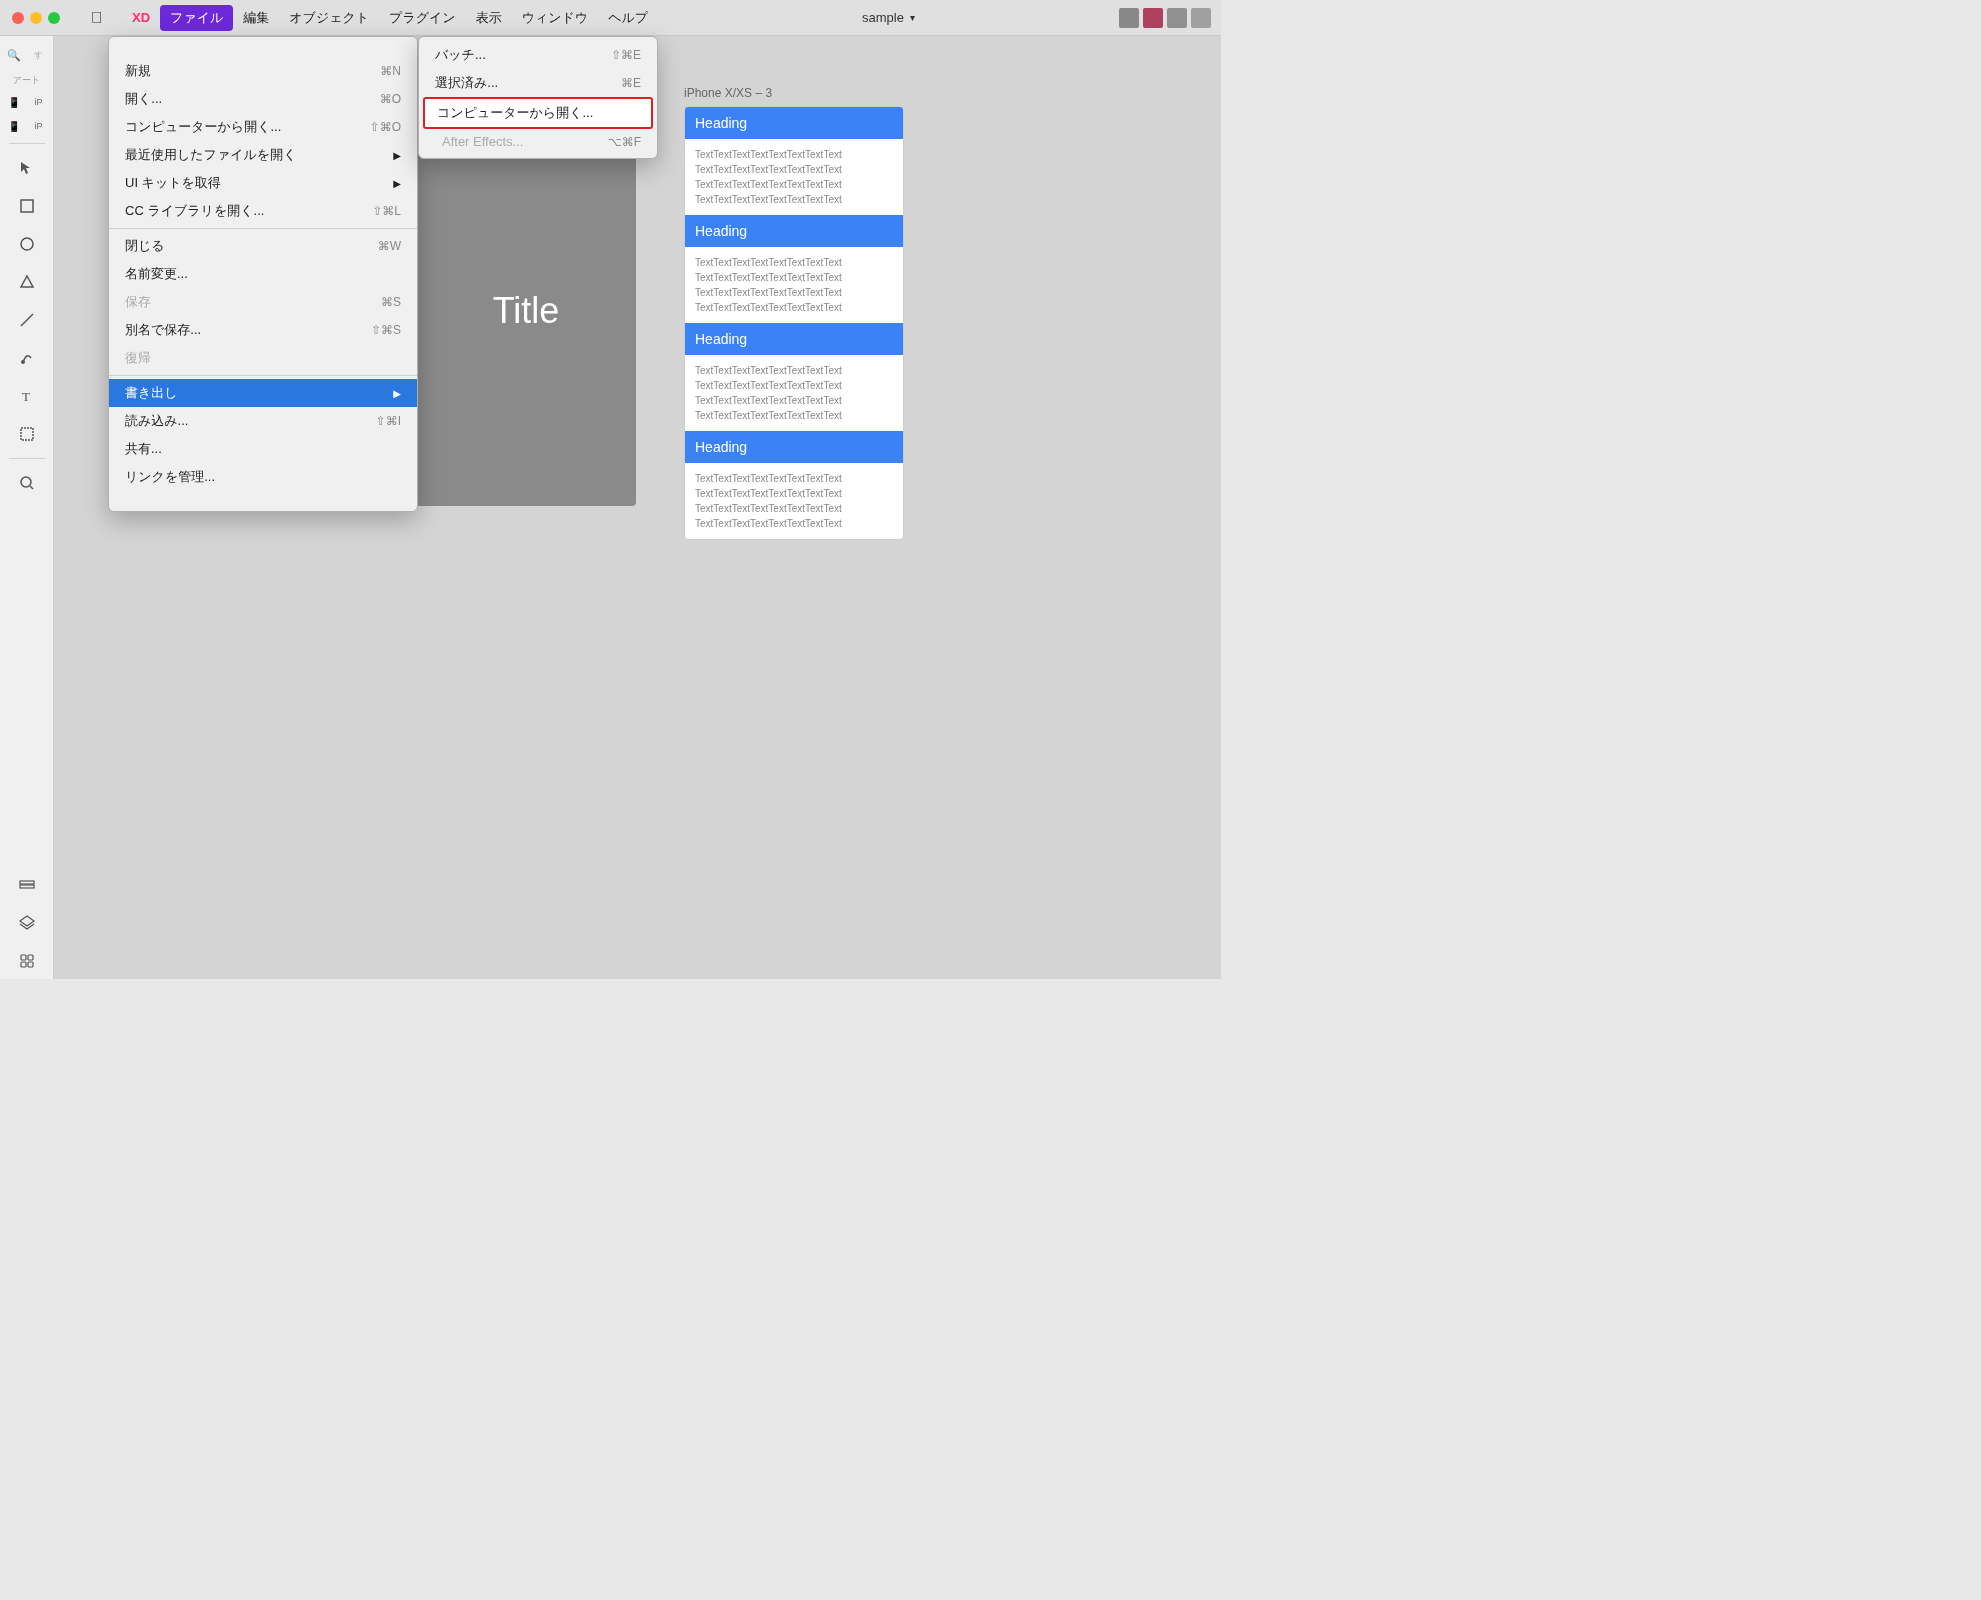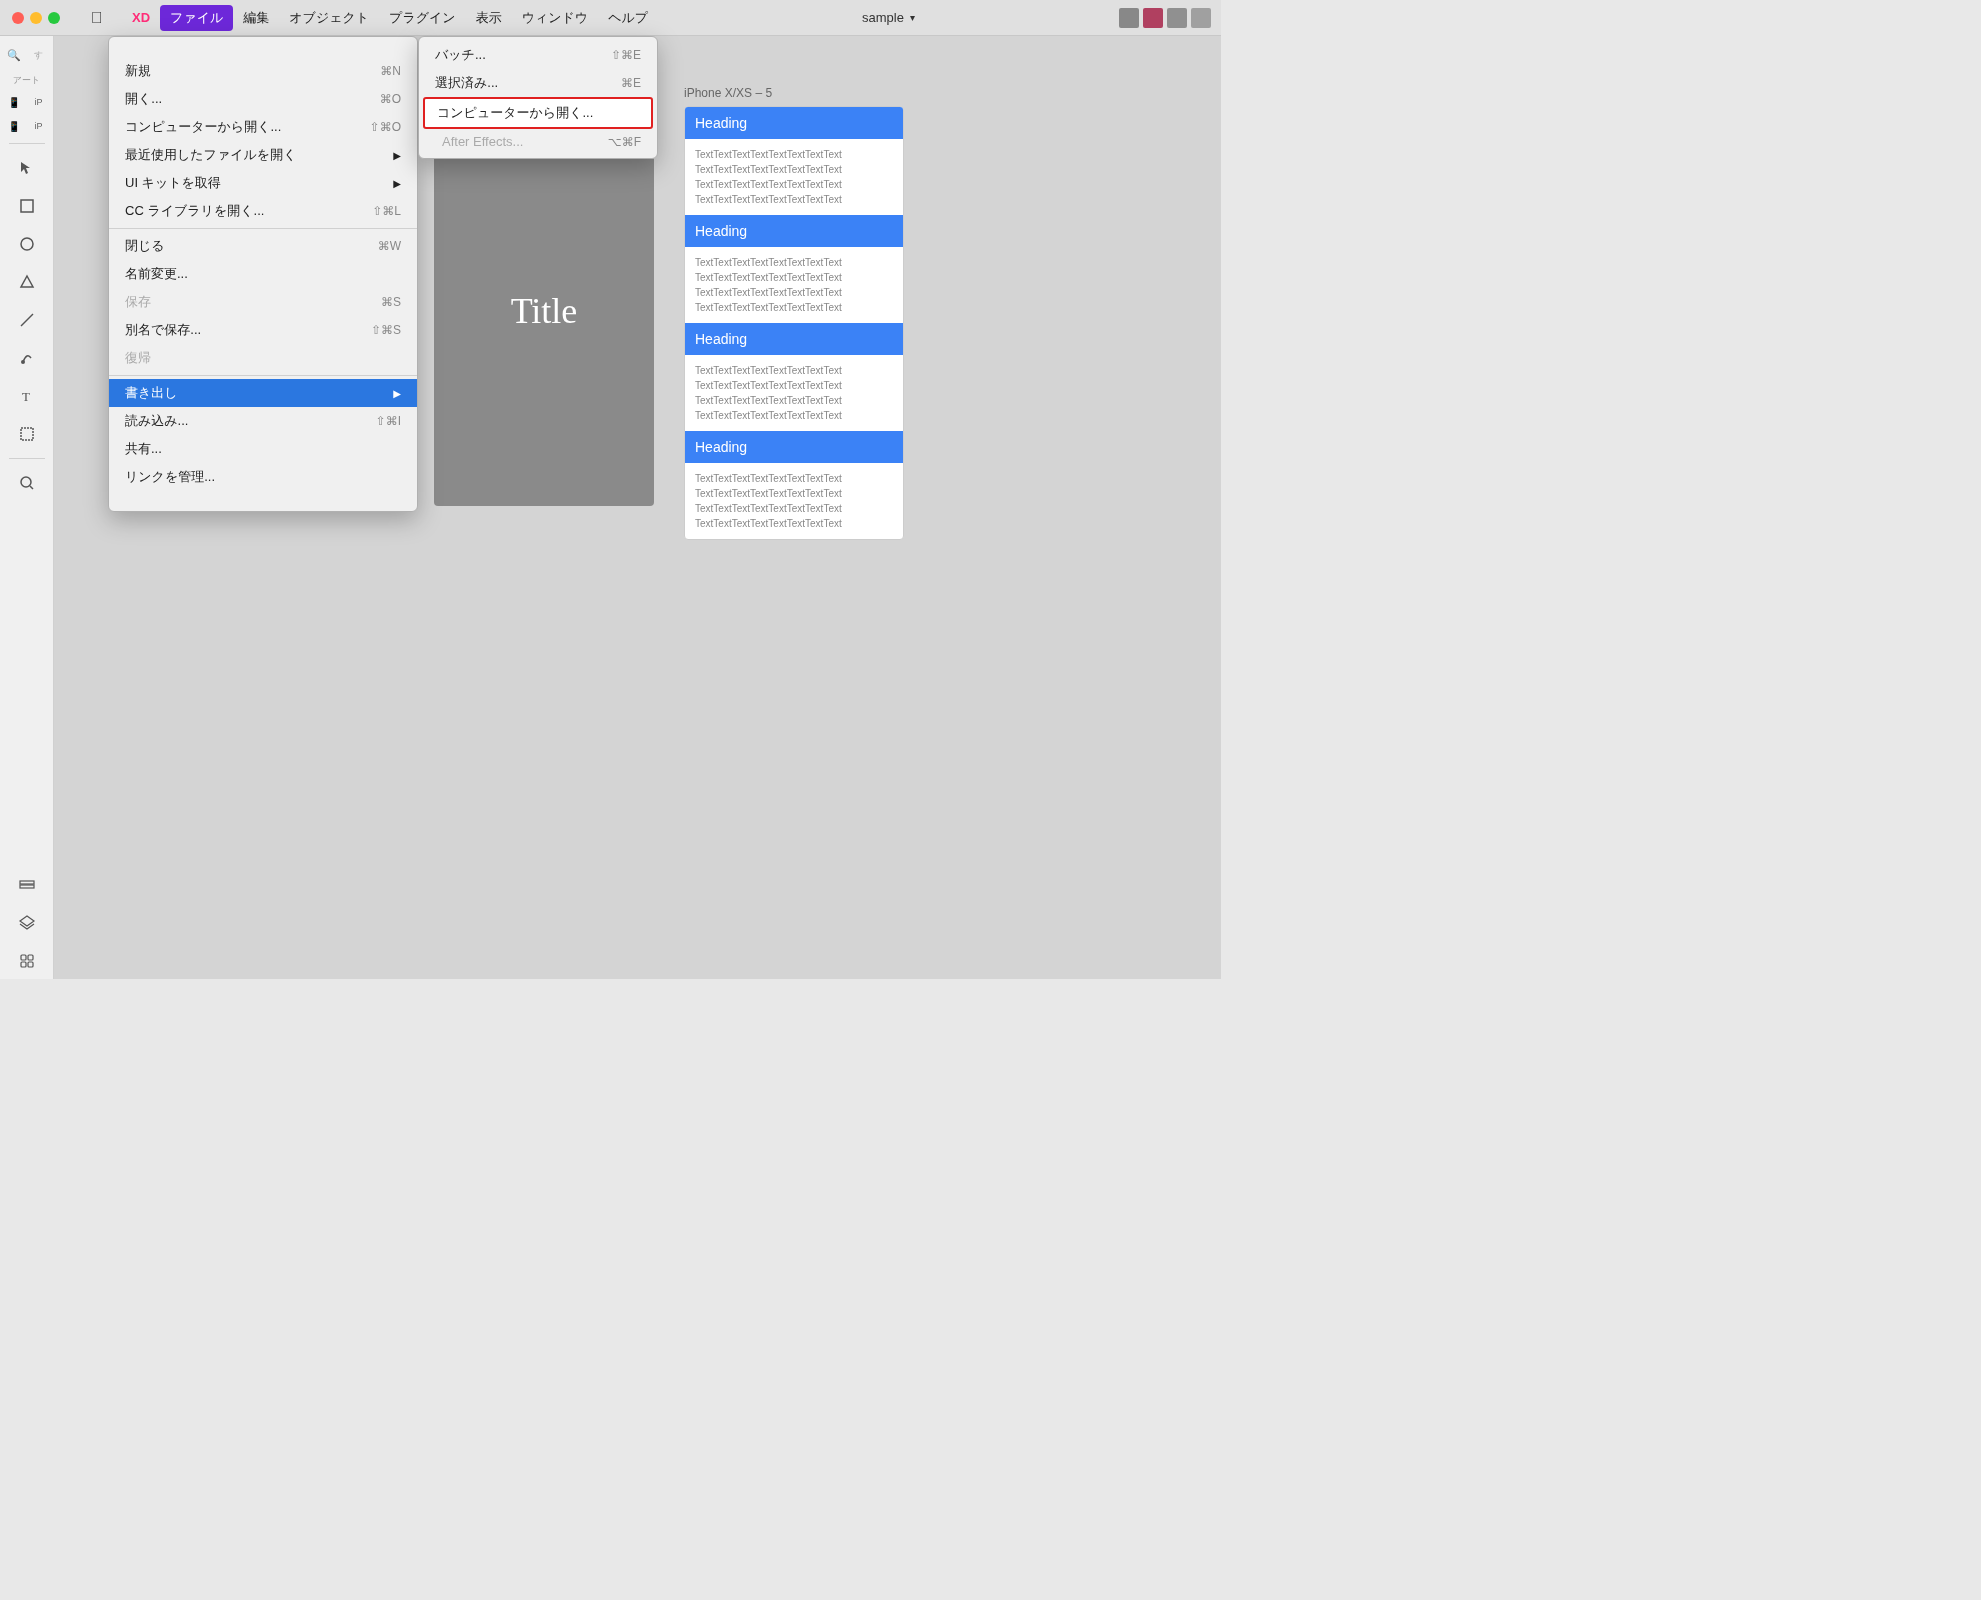--- a/index.html
+++ b/index.html
@@ -141,23 +141,22 @@
       top: 36px;
       right: 0;
       bottom: 0;
       background: #d4d4d4;
       overflow: hidden;
     }
 
     
     .artboard-container {
       position: absolute;
-      left: 380px;
+      left: 362px;
       top: 80px;
-      font-family: Liberation Serif, serif;
     }
 
     
     .artboard-iphone {
       width: 220px;
       height: 390px;
       background: #8a8a8a;
       border-radius: 4px;
       display: flex;
       align-items: center;
@@ -393,21 +392,21 @@
 
 <div class="canvas-area">
 
   <div class="artboard-container">
     <div class="artboard-iphone">
       <span class="artboard-iphone-title">Title</span>
     </div>
   </div>
 
   <div class="artboard-iphonex-container">
-    <div class="artboard-iphonex-label">iPhone X/XS – 5</div>
+    <div class="artboard-iphonex-label">iPhone X/XS – 3</div>
     <div class="artboard-iphonex">
 
       <div class="section-heading">Heading</div>
       <div class="section-text">TextTextTextTextTextTextTextText
 TextTextTextTextTextTextTextText
 TextTextTextTextTextTextTextText
 TextTextTextTextTextTextTextText</div>
 
       <div class="section-heading">Heading</div>
       <div class="section-text">TextTextTextTextTextTextTextText

